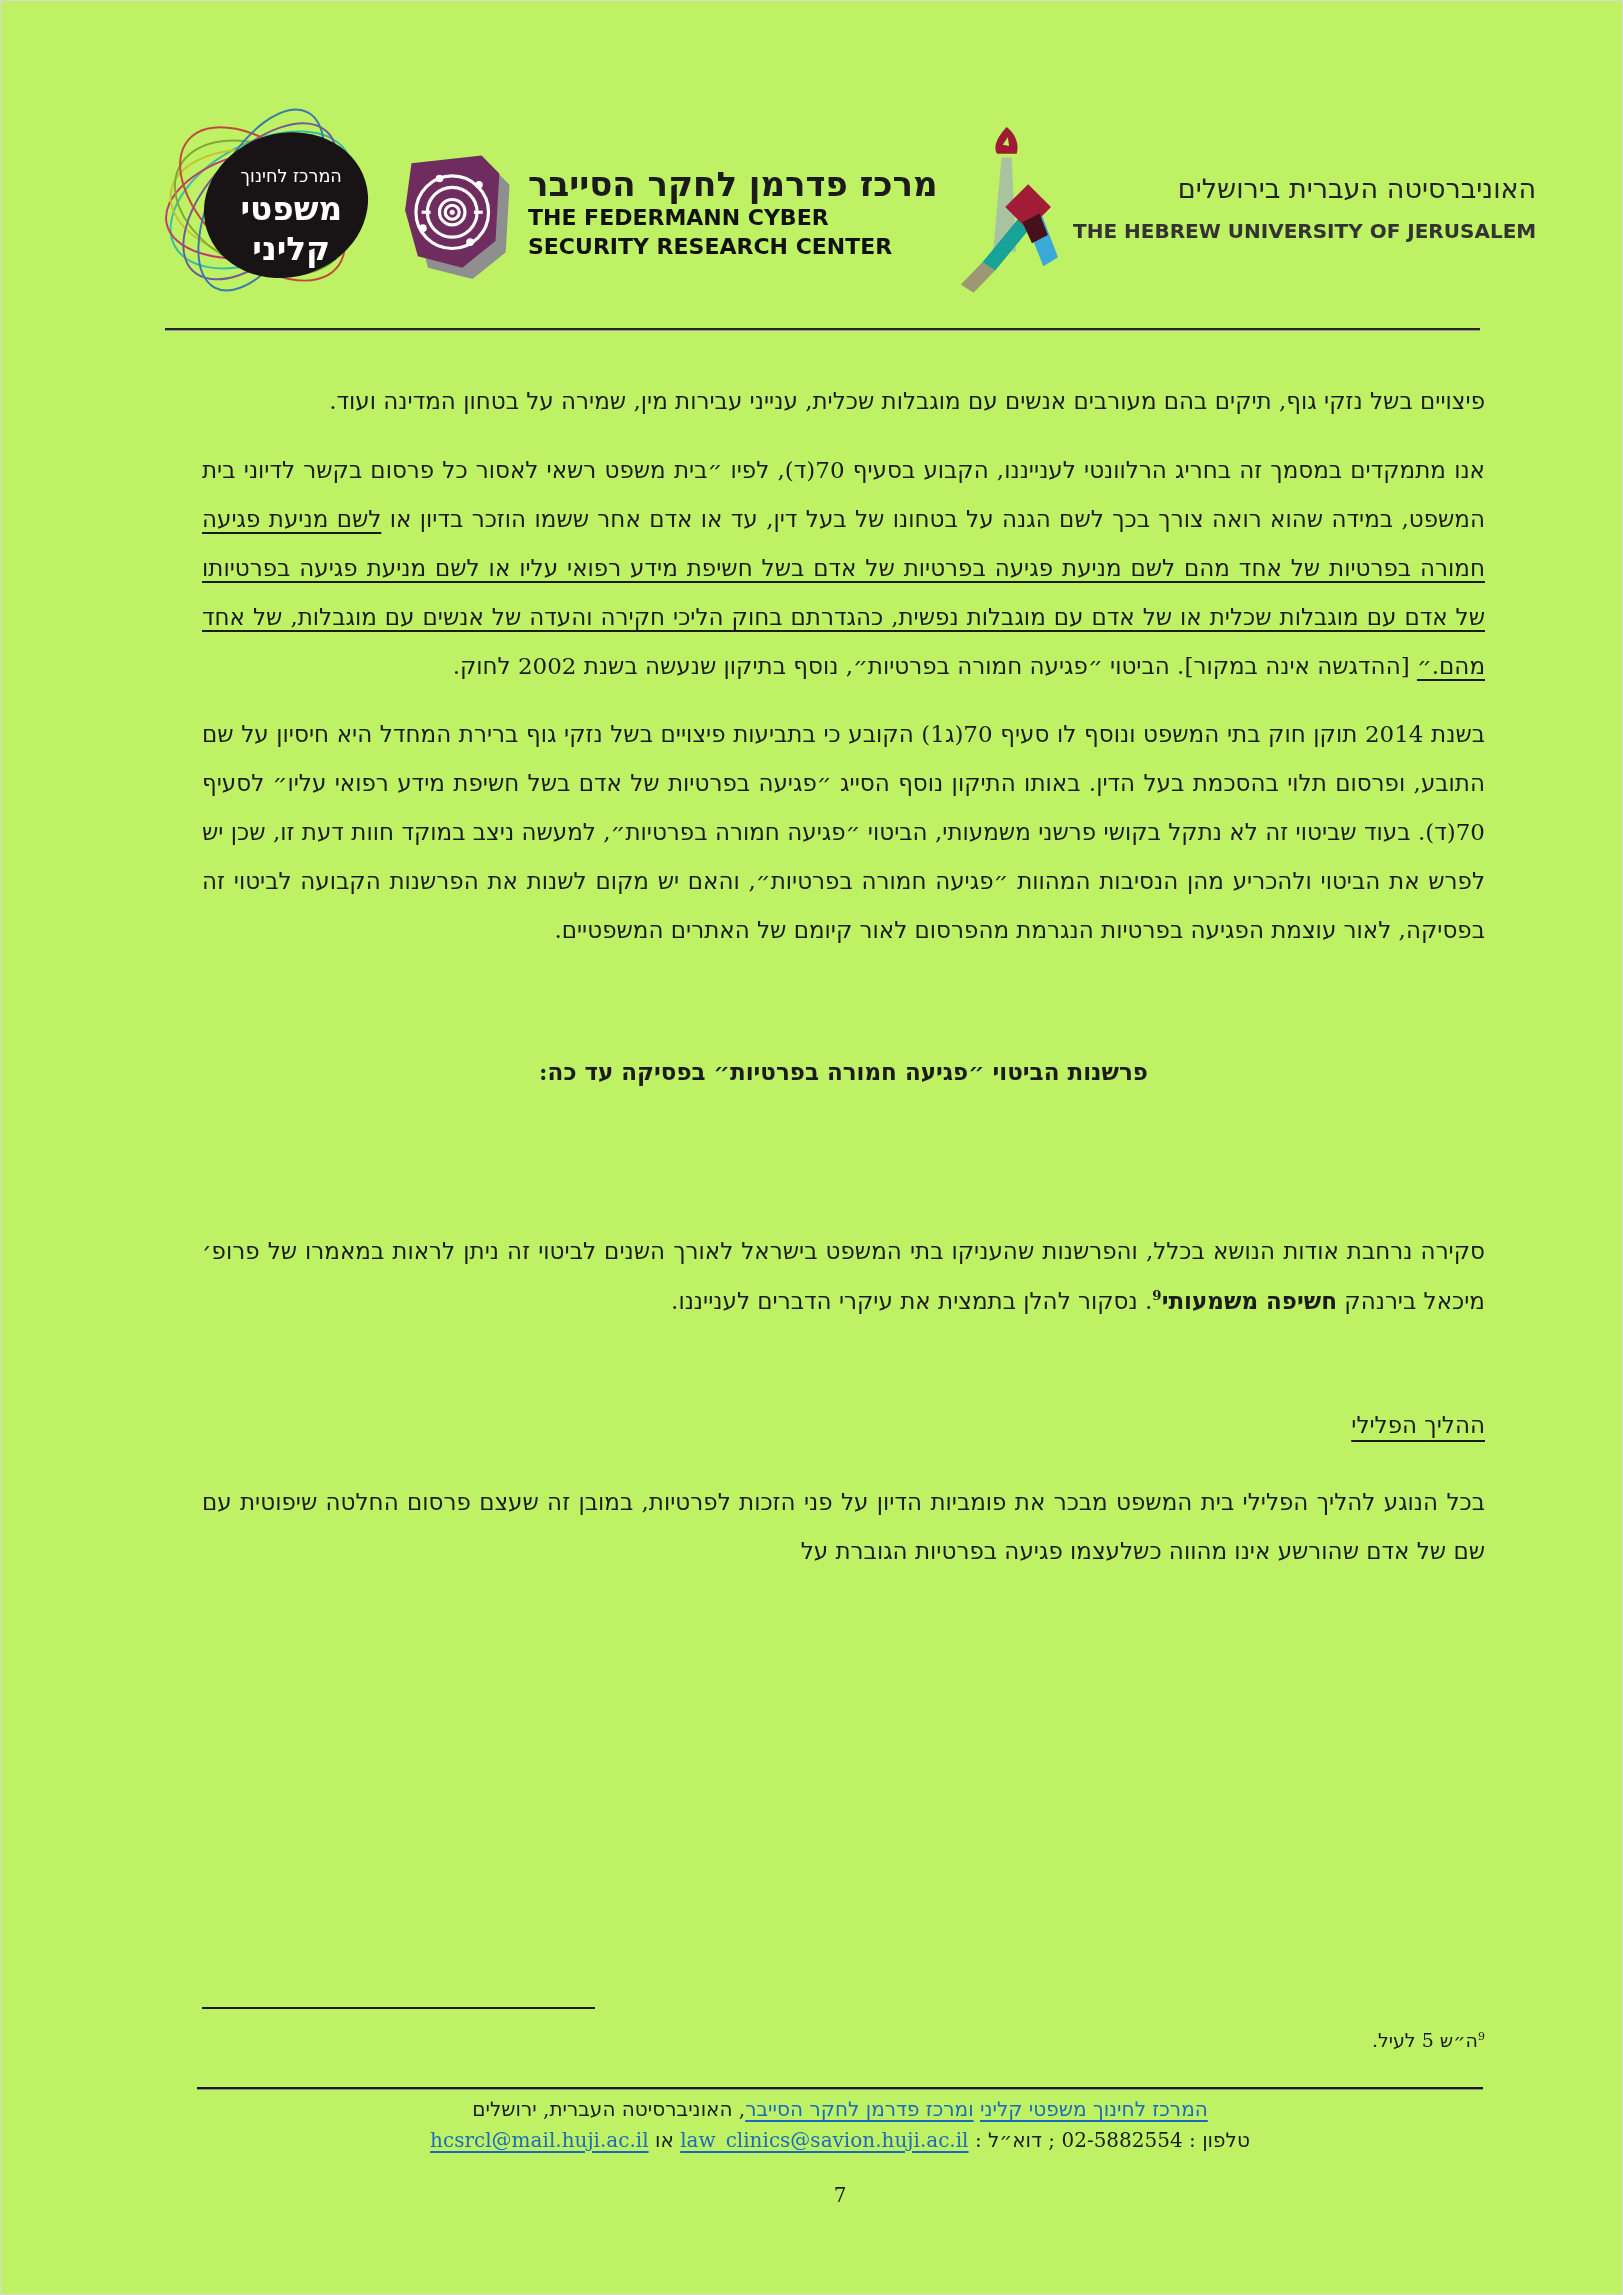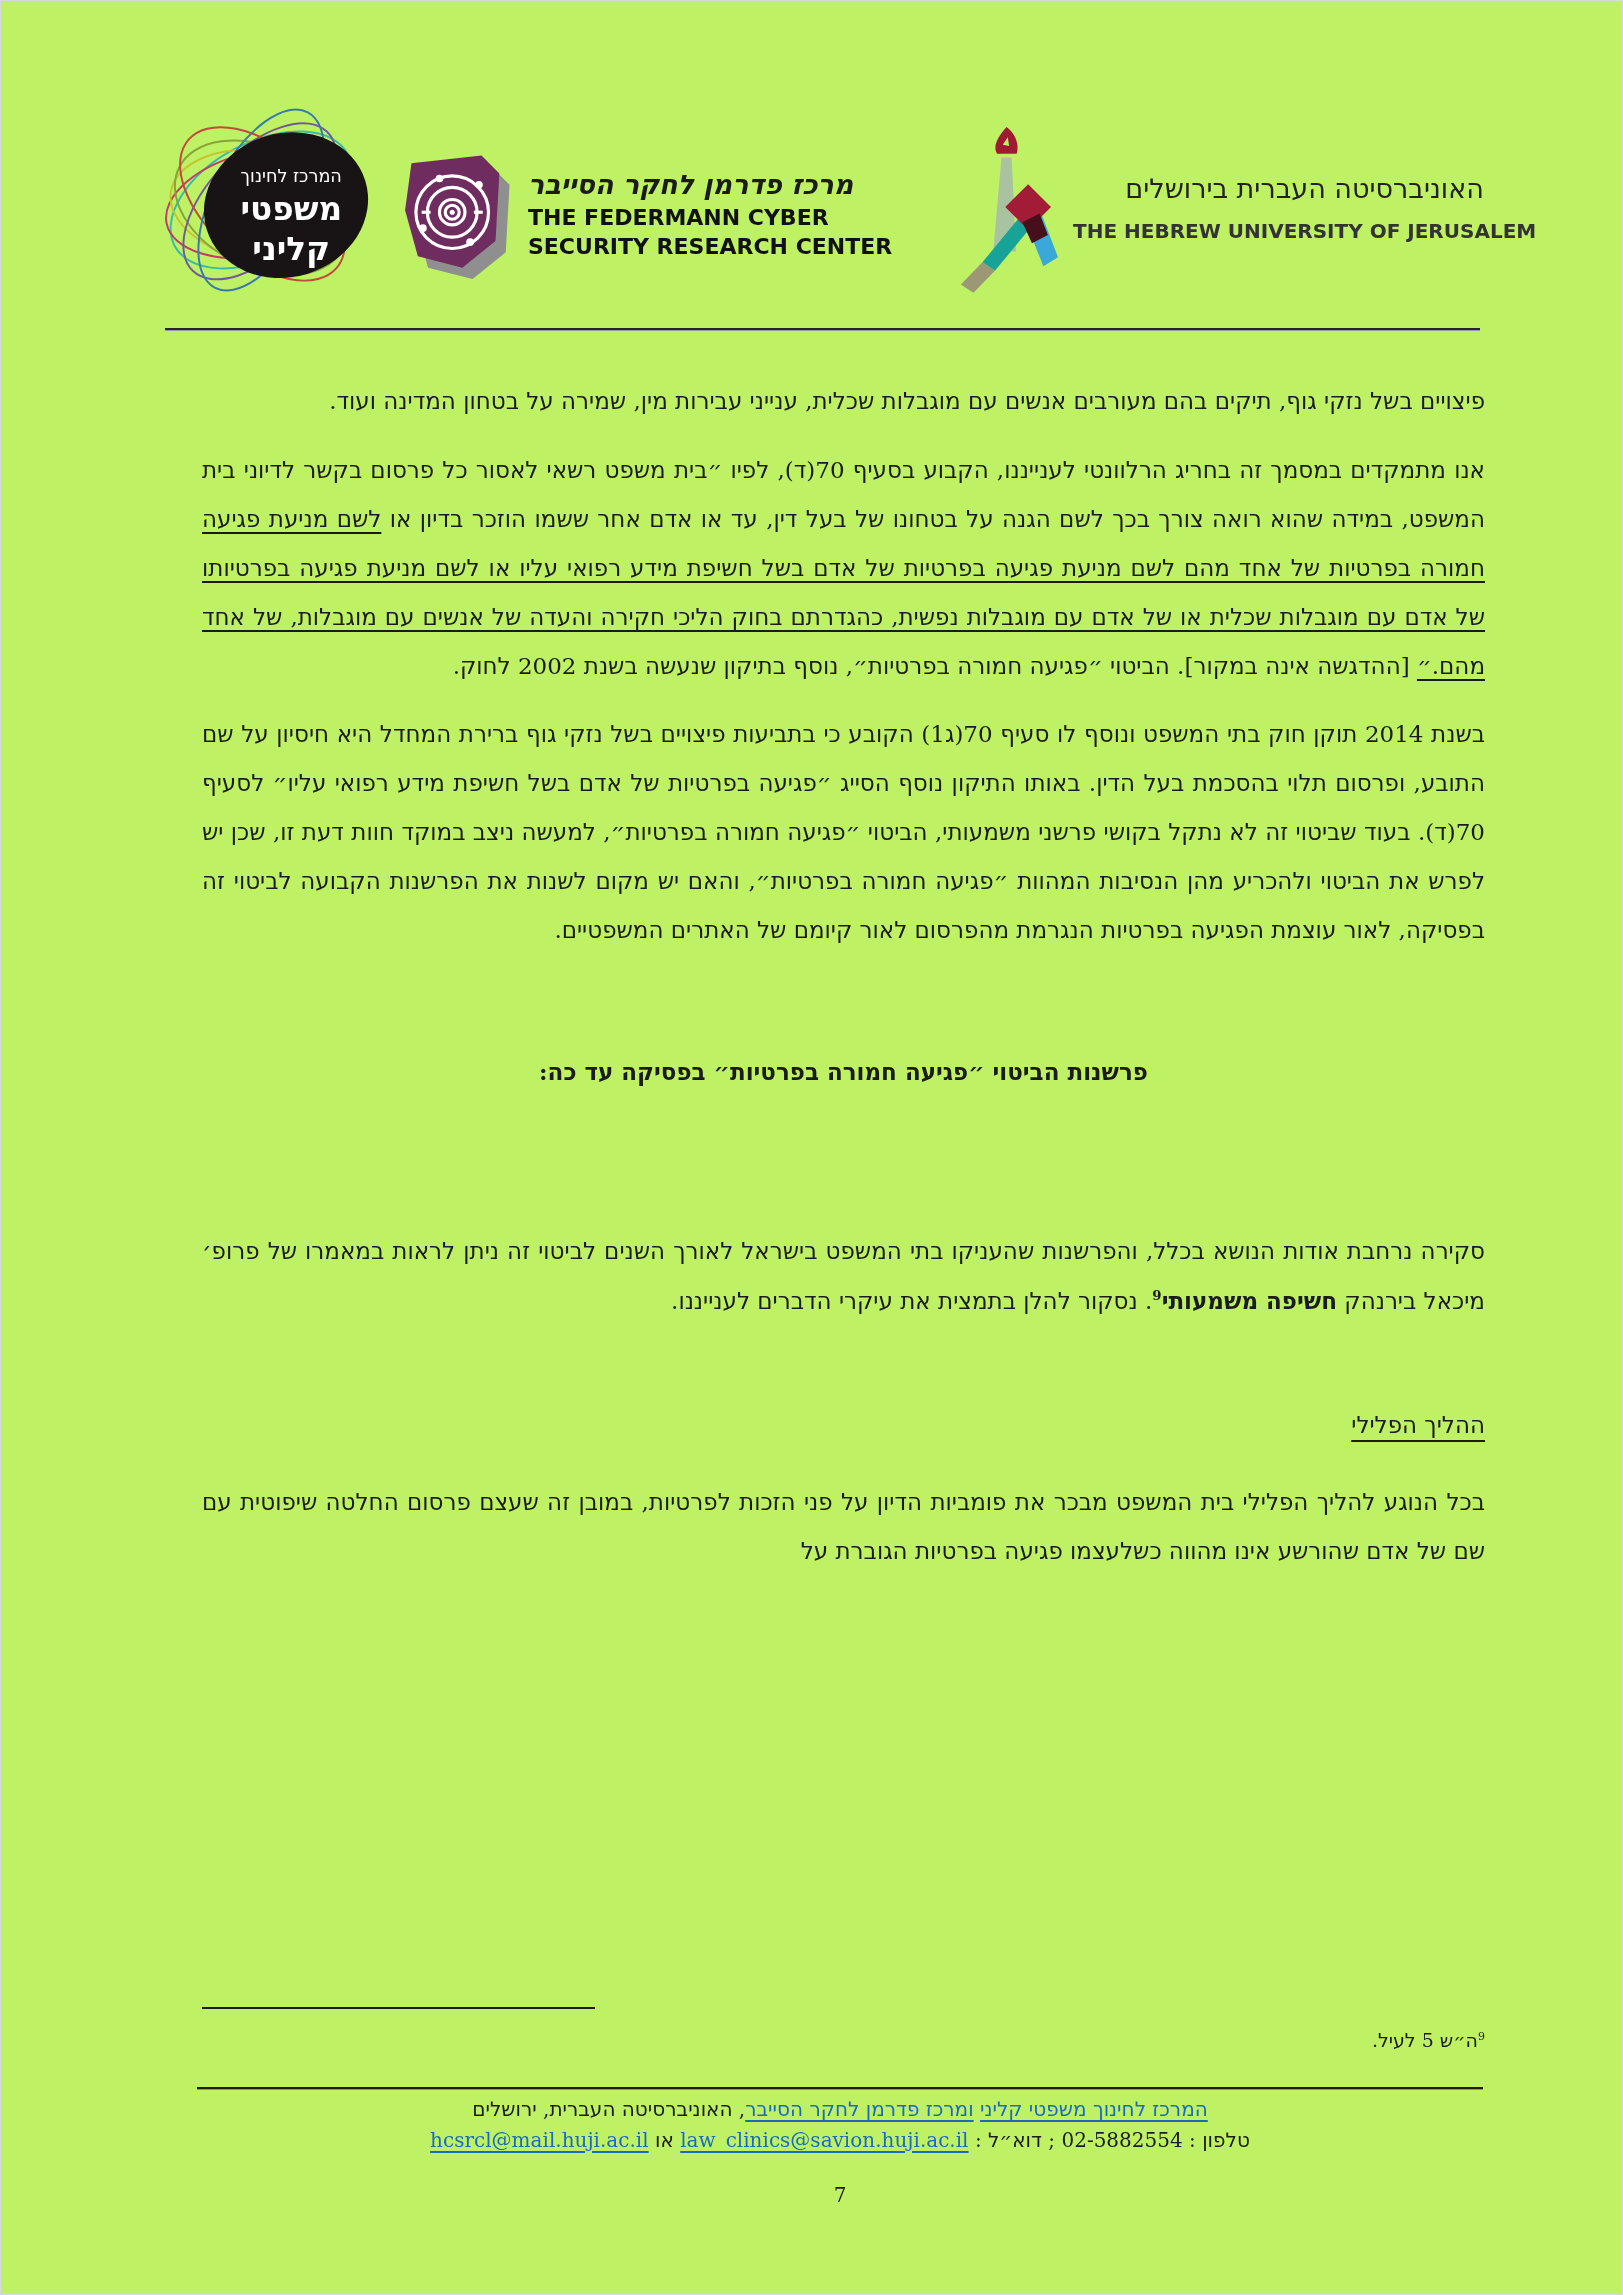--- a/index.html
+++ b/index.html
@@ -11,24 +11,24 @@
     box-sizing:border-box;
     font-family:"DejaVu Serif","DejaVu Sans",sans-serif;
     color:#1b1b1b;
     overflow:hidden;
   }
   
   .hdr-el{position:absolute;}
   .clinic-svg{left:162px;top:101px;width:216px;height:209px;}
   .fed-icon-svg{left:399px;top:149px;width:121px;height:134px;}
   .fed-text{left:527px;top:165px;text-align:left;font-family:"DejaVu Sans",sans-serif;}
-  .fed-text .heb{font-size:27px;font-weight:bold;line-height:37px;direction:rtl;font-style:italic;}
+  .fed-text .heb{font-size:34px;font-weight:bold;line-height:37px;direction:rtl;}
   .fed-text .eng{font-size:22px;font-weight:bold;line-height:29px;letter-spacing:0px;color:#111;}
   .huji-svg{left:956px;top:123px;width:108px;height:175px;}
-  .huji-text{left:1072px;top:171px;text-align:center;font-family:"DejaVu Sans",sans-serif;}
+  .huji-text{left:1072px;top:171px;text-align:right;font-family:"DejaVu Sans",sans-serif;}
   .huji-text .heb{font-size:27px;line-height:34px;direction:rtl;color:#222;}
   .huji-text .eng{font-size:20px;font-weight:bold;line-height:22px;margin-top:14.4px;color:#333;}
   .header-rule{left:164px;top:327px;width:1315px;border-top:2.6px solid #262626;border-bottom:0.7px solid #9a9a9a;}
   
   .doc-body{
     position:absolute;left:201px;right:137px;top:376px;
     direction:rtl;
     font-size:23px;line-height:49px;
     text-align:justify;
   }

